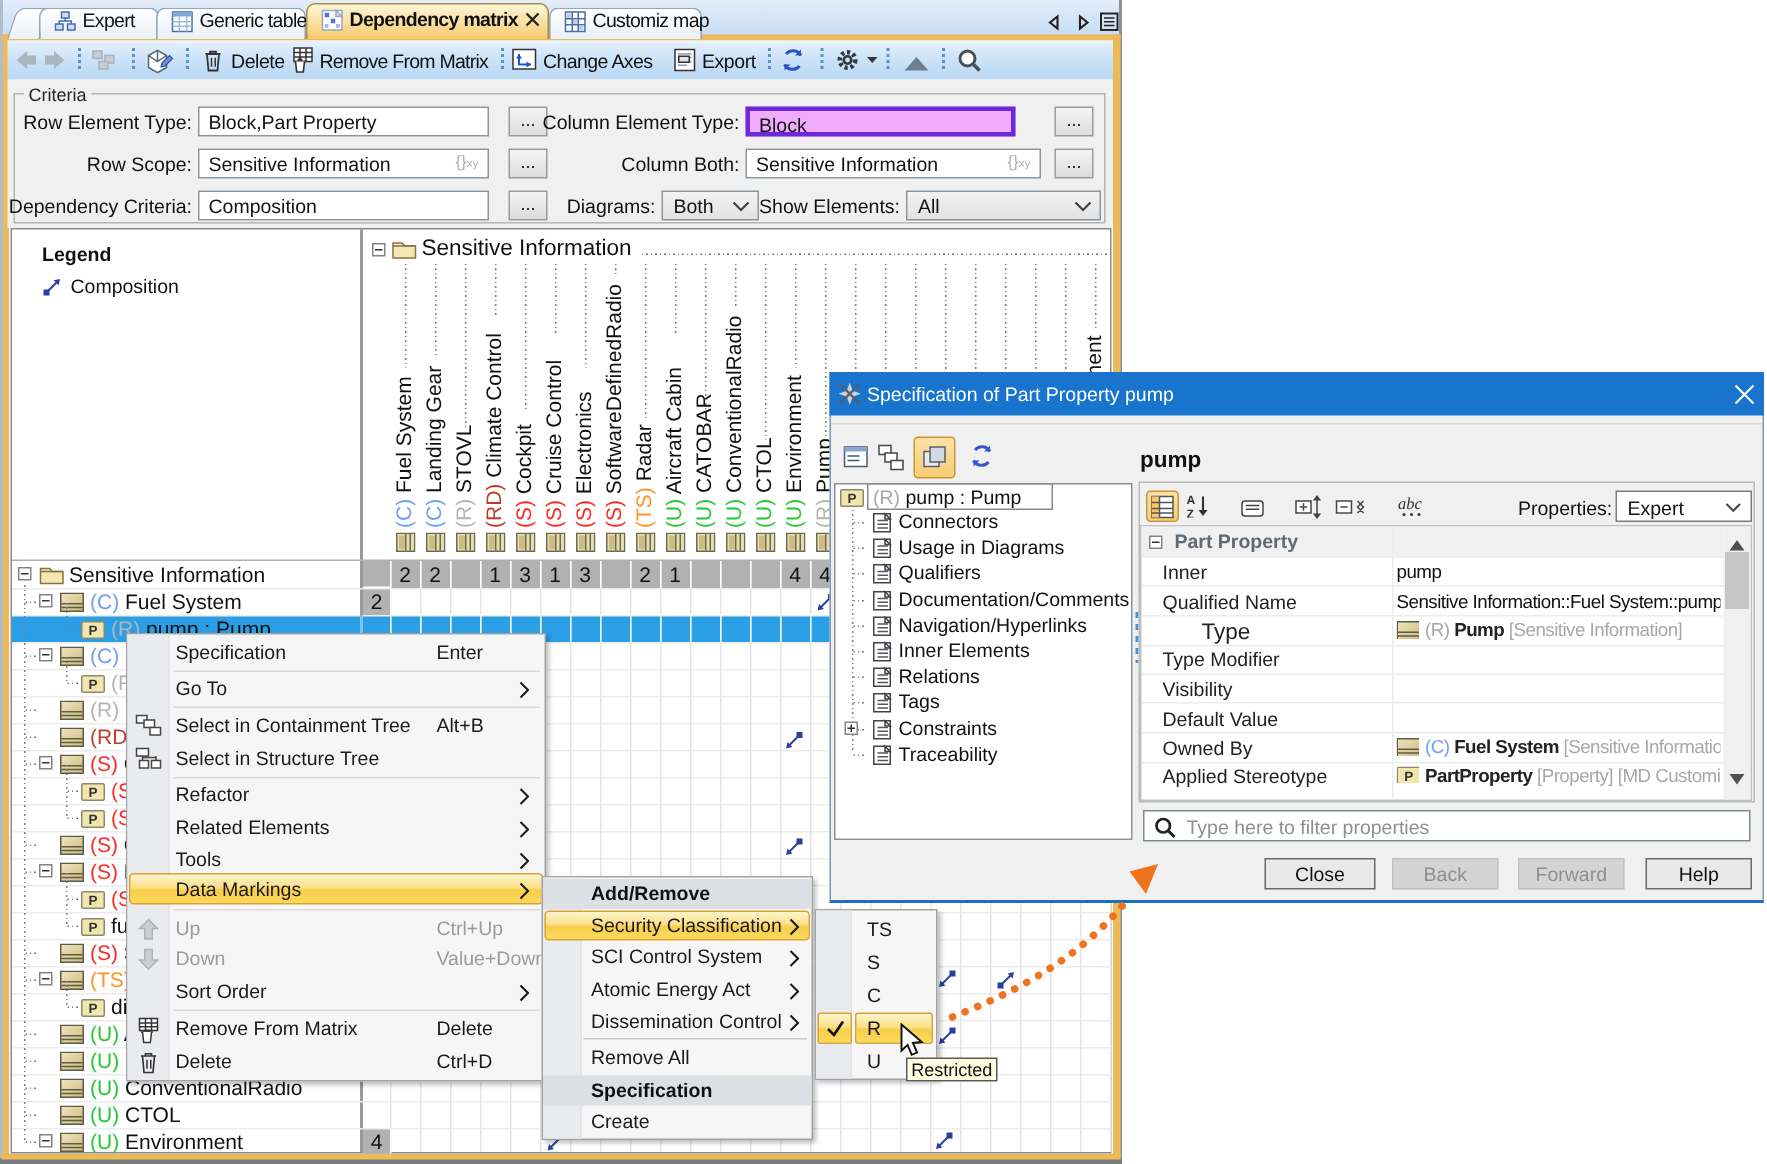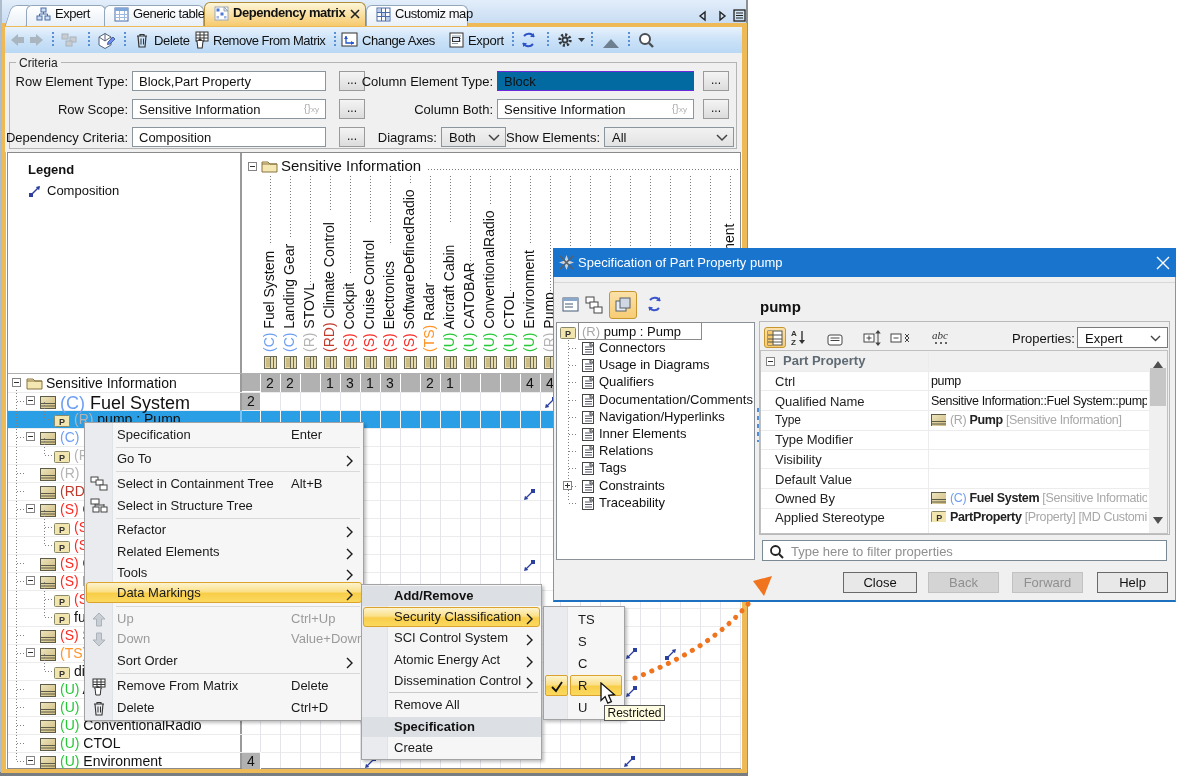--- a/index.html
+++ b/index.html
@@ -125,21 +125,21 @@
     </svg></div>
 <div class="a" style="left:5px;top:53px;width:737px;height:99px;background:#f0f0f0;"></div>
 <div class="a" style="left:9px;top:62px;width:728px;height:87px;border:1px solid #b4b4b4;"></div>
 <div class="a" style="left:16px;top:56px;padding:0 3px;background:#f0f0f0;font-size:12px;color:#222;">Criteria</div>
 <div class="a" style="left:-132px;top:74px;width:260px;text-align:right;font-size:13px;color:#111;">Row Element Type:</div>
 <div class="a" style="left:132px;top:71px;width:194px;height:20px;background:#fff;border:1px solid #8a959e;">
     <span style="position:absolute;left:6px;top:2px;font-size:13px;color:#111;white-space:nowrap">Block,Part Property</span>
   </div>
 <div class="a" style="left:339px;top:71px;width:26px;height:20px;background:linear-gradient(#f4f4f4,#dcdcdc);border:1px solid #9a9a9a;text-align:center;font-size:12px;color:#111;line-height:16px;">...</div>
 <div class="a" style="left:233px;top:74px;width:260px;text-align:right;font-size:13px;color:#111;">Column Element Type:</div>
-<div class="a" style="left:497px;top:71px;width:197px;height:20px;background:#0369a1;border:1px solid #6d28d9;">
+<div class="a" style="left:497px;top:71px;width:180px;height:20px;background:#f0abfc;border:3px solid #6d28d9;">
     <span style="position:absolute;left:6px;top:2px;font-size:13px;color:#111;white-space:nowrap">Block</span>
   </div>
 <div class="a" style="left:703px;top:71px;width:26px;height:20px;background:linear-gradient(#f4f4f4,#dcdcdc);border:1px solid #9a9a9a;text-align:center;font-size:12px;color:#111;line-height:16px;">...</div>
 <div class="a" style="left:-132px;top:102px;width:260px;text-align:right;font-size:13px;color:#111;">Row Scope:</div>
 <div class="a" style="left:132px;top:99px;width:194px;height:20px;background:#fff;border:1px solid #8a959e;">
     <span style="position:absolute;left:6px;top:2px;font-size:13px;color:#111;white-space:nowrap">Sensitive Information</span>
     <span style="position:absolute;right:6px;top:2px;font-size:11px;color:#b0b0b0">{}<span style="font-size:8px">xy</span></span>
   </div>
 <div class="a" style="left:339px;top:99px;width:26px;height:20px;background:linear-gradient(#f4f4f4,#dcdcdc);border:1px solid #9a9a9a;text-align:center;font-size:12px;color:#111;line-height:16px;">...</div>
 <div class="a" style="left:233px;top:102px;width:260px;text-align:right;font-size:13px;color:#111;">Column Both:</div>
@@ -474,21 +474,21 @@
 <div class="a" style="left:40px;top:395px;width:16px;height:13px;"><svg width="16" height="13">
       <rect x="0.5" y="0.5" width="15" height="12" fill="url(#bg1)" stroke="#5c5c49"></rect>
       <defs>
         <linearGradient id="bg1" x1="0" y1="0" x2="1" y2="1">
           <stop offset="0" stop-color="#efe6c0"></stop>
           <stop offset="1" stop-color="#cdb97c"></stop>
         </linearGradient>
       </defs>
       <path d="M1 7.5h14M1 10h14" stroke="#5c5c49"></path>
     </svg></div>
-<div class="a" style="left:60px;top:393px;font-size:18px;color:#111;white-space:nowrap;"><span style="color:#6f9ff2">(C)</span> Fuel System</div>
+<div class="a" style="left:60px;top:393px;font-size:14px;color:#111;white-space:nowrap;"><span style="color:#6f9ff2">(C)</span> Fuel System</div>
 <div class="a" style="left:44px;top:402px;width:1px;height:17px;background-image:repeating-linear-gradient(#808080 0 1px,transparent 1px 3px);"></div>
 <div class="a" style="left:45px;top:419px;width:7px;height:1px;background-image:repeating-linear-gradient(90deg,#808080 0 1px,transparent 1px 3px);"></div>
 <div class="a" style="left:54px;top:413px;width:16px;height:13px;"><svg width="16" height="12">
       <rect x="0.5" y="0.5" width="15" height="11" rx="1" fill="#f2e6ae" stroke="#8a8a6a"></rect>
       <text x="8" y="9.5" text-anchor="middle" font-size="9" font-weight="bold" fill="#333" font-family="Liberation Sans">P</text>
     </svg></div>
 <div class="a" style="left:74px;top:411px;font-size:14px;color:#111;white-space:nowrap;"><span style="color:#b4b4b4">(R)</span> pump : Pump</div>
 <div class="a" style="left:17px;top:437px;width:8px;height:1px;background-image:repeating-linear-gradient(90deg,#808080 0 1px,transparent 1px 3px);"></div>
 <div class="a" style="left:26px;top:432px;width:9px;height:9px;border:1px solid #848484;background:#fff;">
     <div style="position:absolute;left:1px;top:3px;width:5px;height:1px;background:#333"></div>
@@ -975,27 +975,27 @@
       <path d="M1 1l4.5 4.5L10 1" fill="none" stroke="#444" stroke-width="1.4"></path>
     </svg>
   </div>
 <div class="a" style="left:760px;top:350px;width:408px;height:184px;background:#fff;border:1px solid #c0c0c0;z-index:41;"></div>
 <div class="a" style="left:761px;top:351px;width:388px;height:20px;background:#f0f0f0;z-index:41;"></div>
 <div class="a" style="left:766px;top:357px;width:9px;height:9px;border:1px solid #848484;background:#fff;z-index:41;">
     <div style="position:absolute;left:1px;top:3px;width:5px;height:1px;background:#333"></div>
   </div>
 <div class="a" style="left:783px;top:353px;font-size:13px;font-weight:bold;color:#5f6a73;z-index:41;">Part Property</div>
 <div class="a" style="left:761px;top:371px;width:388px;height:1px;background:#ececec;z-index:41;"></div>
-<div class="a" style="left:775px;top:374px;font-size:13px;color:#222;white-space:nowrap;z-index:41;">Ctrl</div>
+<div class="a" style="left:775px;top:374px;font-size:13px;color:#222;white-space:nowrap;z-index:41;">Inner</div>
 <div class="a" style="left:931px;top:374px;font-size:12.5px;letter-spacing:-0.35px;color:#222;white-space:nowrap;max-width:216px;overflow:hidden;z-index:41;"><span style="color:#111">pump</span></div>
 <div class="a" style="left:761px;top:390px;width:388px;height:1px;background:#ececec;z-index:41;"></div>
 <div class="a" style="left:775px;top:394px;font-size:13px;color:#222;white-space:nowrap;z-index:41;">Qualified Name</div>
 <div class="a" style="left:931px;top:394px;font-size:12.5px;letter-spacing:-0.35px;color:#222;white-space:nowrap;max-width:216px;overflow:hidden;z-index:41;"><span style="color:#111">Sensitive Information::Fuel System::pump</span></div>
 <div class="a" style="left:761px;top:410px;width:388px;height:1px;background:#ececec;z-index:41;"></div>
-<div class="a" style="left:775px;top:413px;font-size:12px;color:#222;white-space:nowrap;z-index:41;">Type</div>
+<div class="a" style="left:801px;top:413px;font-size:15px;color:#222;white-space:nowrap;z-index:41;">Type</div>
 <div class="a" style="left:931px;top:413px;font-size:12.5px;letter-spacing:-0.35px;color:#222;white-space:nowrap;max-width:216px;overflow:hidden;z-index:41;"><span style="display:inline-block;vertical-align:-2px;margin-right:4px"><svg width="15" height="12">
         <rect x="0.5" y="0.5" width="15" height="12" fill="url(#bgt)" stroke="#5c5c49"></rect>
         <defs>
           <linearGradient id="bgt" x1="0" y1="0" x2="1" y2="1">
             <stop offset="0" stop-color="#efe6c0"></stop>
             <stop offset="1" stop-color="#cdb97c"></stop>
           </linearGradient>
         </defs>
         <path d="M1 7.5h14M1 10h14" stroke="#5c5c49"></path>
       </svg></span><span style="color:#a8a8a8">(R)</span> <b>Pump</b> <span style="color:#a8a8a8">[Sensitive Information]</span></div>

